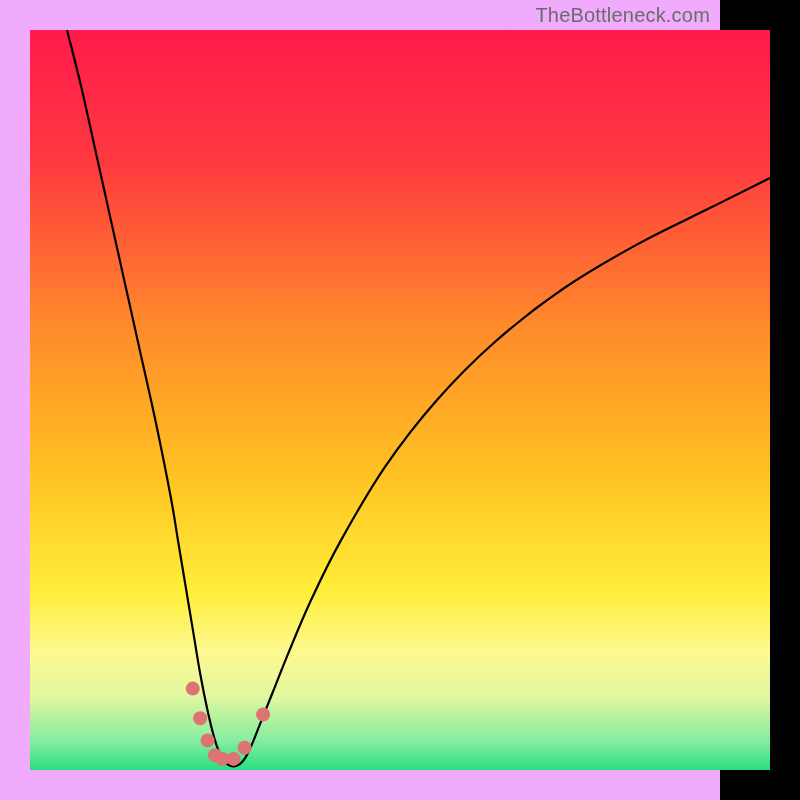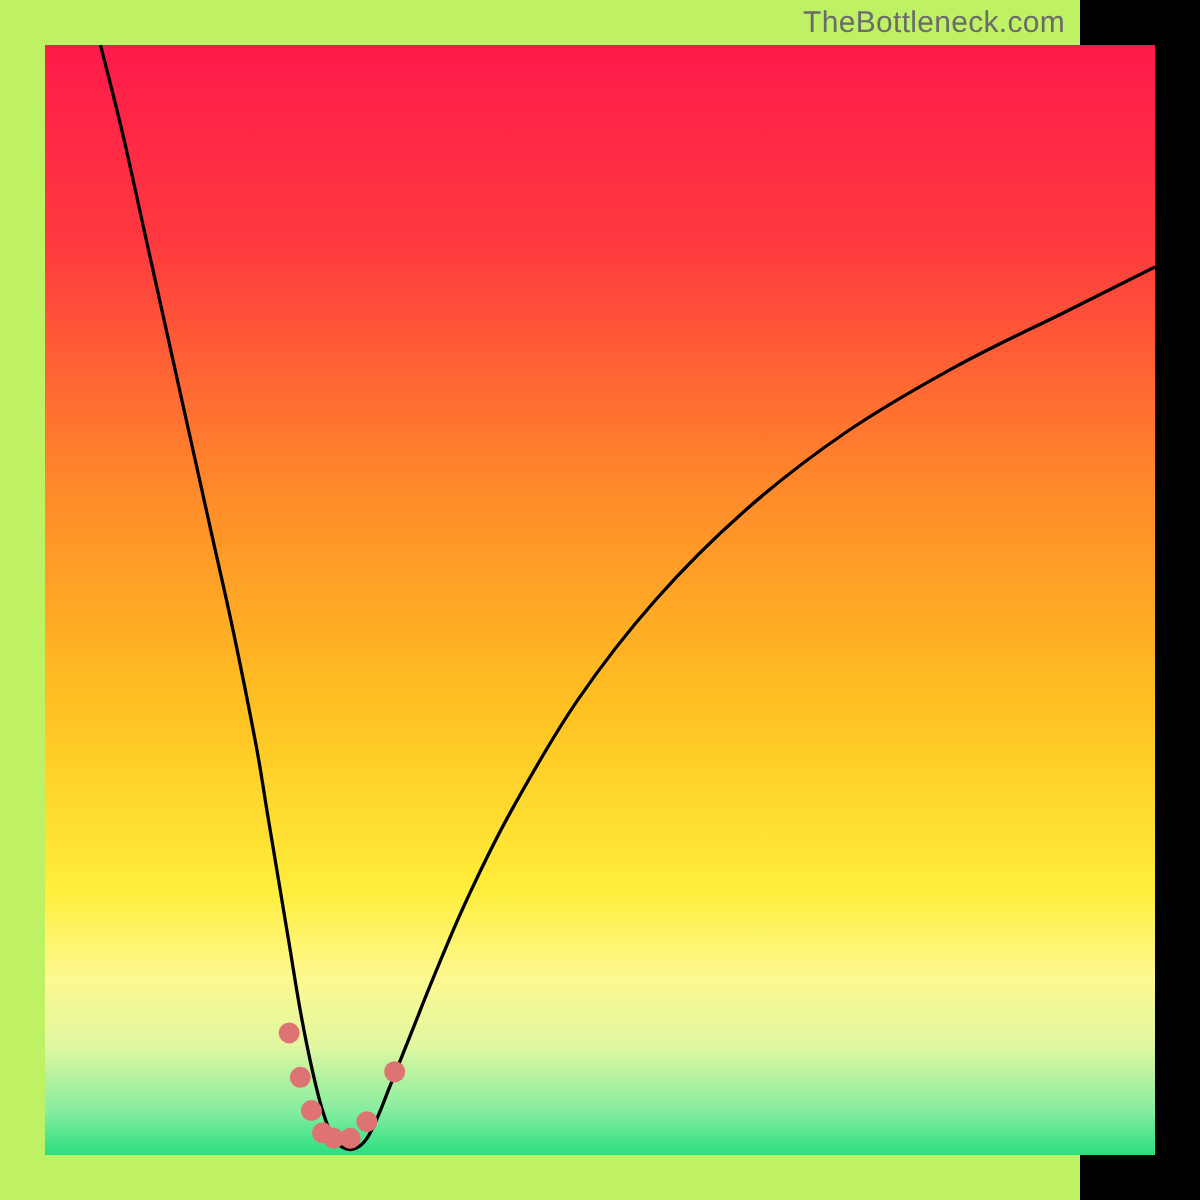--- a/index.html
+++ b/index.html
@@ -10,21 +10,21 @@
     background: #000;
     overflow: hidden;
     font-family: Arial, Helvetica, sans-serif;
   }
   .frame {
     position: absolute;
     top: 0;
     left: 0;
     width: 720px;
     height: 800px;
-    background: #bef264;
+    background: #f0abfc;
   }
   .watermark {
     position: absolute;
     top: 4px;
     right: 10px;
     color: #6b6b6b;
     font-size: 20px;
     font-weight: 400;
     letter-spacing: 0.2px;
     z-index: 50;

